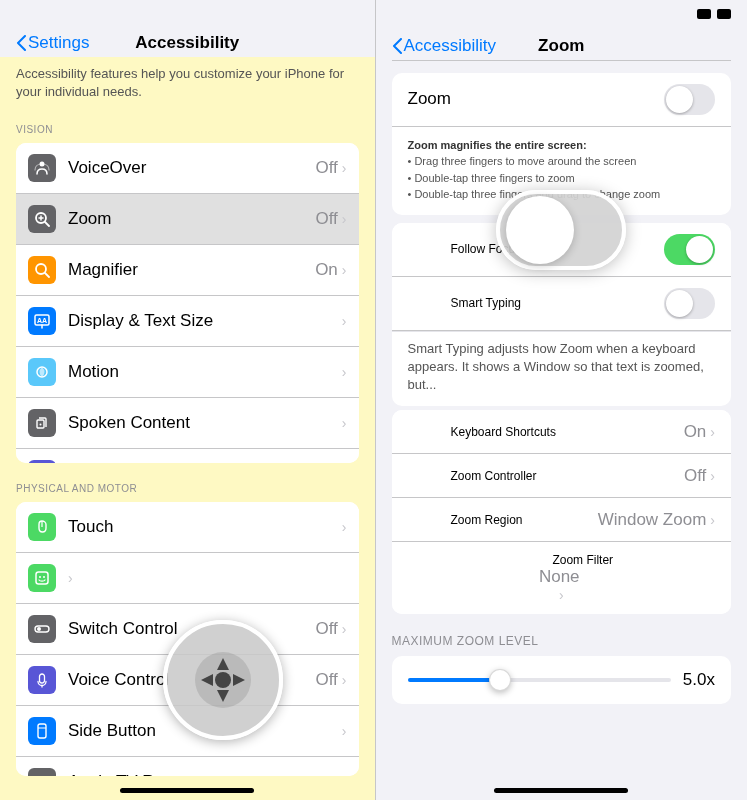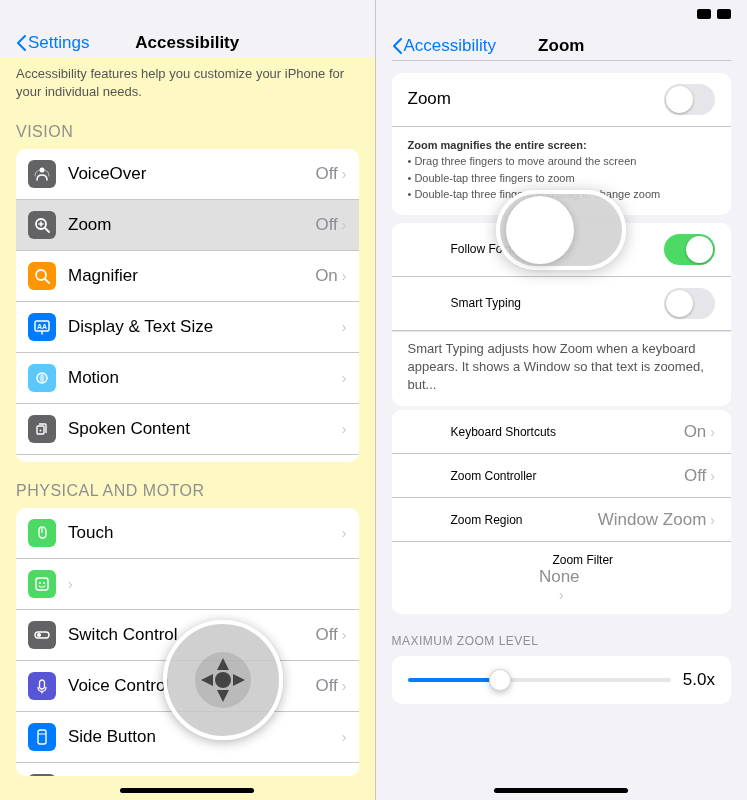--- a/index.html
+++ b/index.html
@@ -68,21 +68,21 @@
 
     .description-text {
       padding: 8px 16px 6px;
       font-size: 13px;
       color: #555;
       line-height: 1.4;
     }
 
     .section-header {
       padding: 16px 16px 4px;
-      font-size: 16px;
+      font-size: 10px;
       font-weight: 400;
       color: #8e8e93;
       text-transform: uppercase;
       letter-spacing: 0.5px;
     }
 
     .list-group {
       background: #fff;
       border-radius: 10px;
       margin: 4px 16px;

